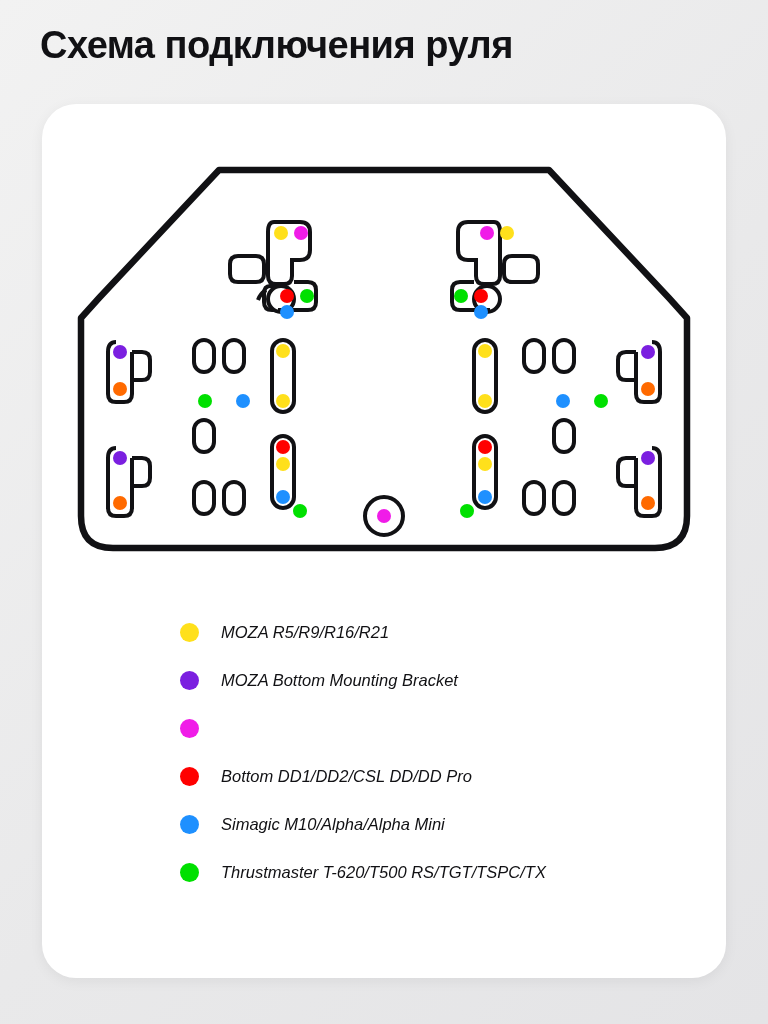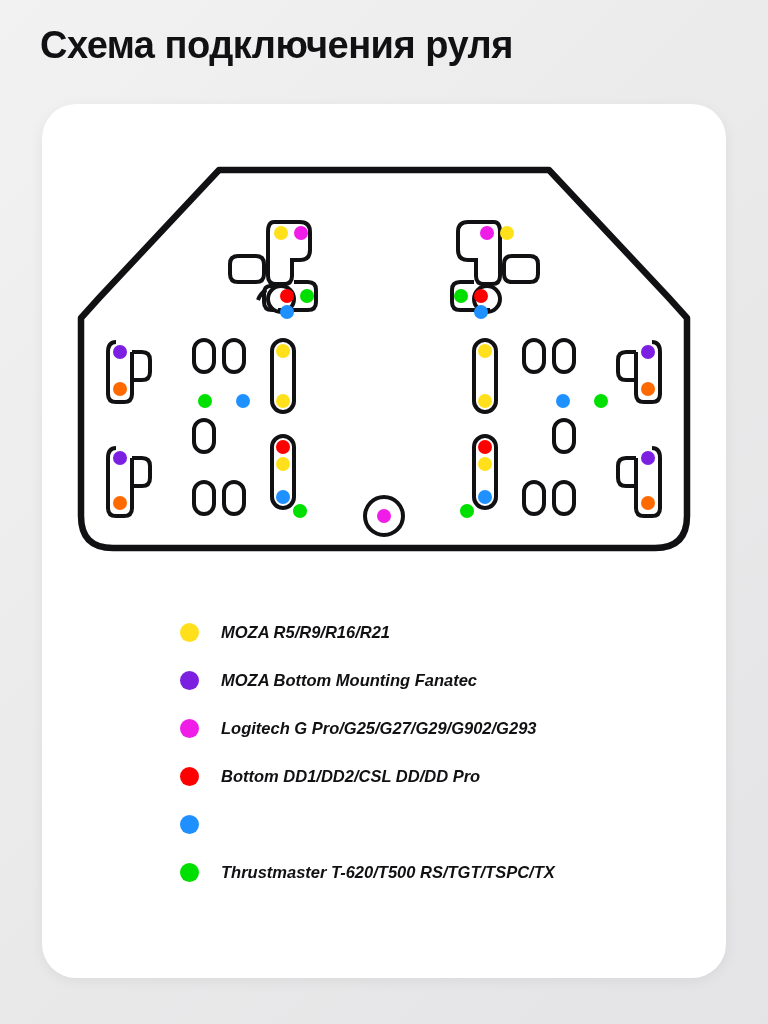--- a/index.html
+++ b/index.html
@@ -64,24 +64,24 @@
     flex: 0 0 auto;
     margin-right: 22px;
   }
   .legend-text {
     font-size: 16.5px;
     font-style: italic;
     color: #111114;
     white-space: nowrap;
   }
   .legend-text .brand {
-    font-weight: bold;
+    font-weight: normal;
   }
   .legend-text .models {
-    font-weight: bold;
+    font-weight: normal;
   }
 </style>
 </head>
 <body>
 
 <div class="page">
 
   <div class="title">Схема подключения руля</div>
 
   <div class="card"></div>
@@ -206,32 +206,32 @@
     </svg>
   </div>
 
   <div class="legend">
     <div class="legend-row">
       <span class="legend-dot" style="background:#FFE01B"></span>
       <span class="legend-text"><span class="brand">MOZA </span><span class="models">R5/R9/R16/R21</span></span>
     </div>
     <div class="legend-row">
       <span class="legend-dot" style="background:#7B1FE0"></span>
-      <span class="legend-text"><span class="brand">MOZA </span><span class="models">Bottom Mounting Fanatec</span></span>
+      <span class="legend-text"><span class="brand">MOZA </span><span class="models">Bottom Mounting Bracket</span></span>
     </div>
     <div class="legend-row">
       <span class="legend-dot" style="background:#F01CE8"></span>
-      <span class="legend-text"><span class="brand">Logitech </span><span class="models">G Pro/G25/G27/G29/G902/G293</span></span>
     </div>
     <div class="legend-row">
       <span class="legend-dot" style="background:#FF0000"></span>
       <span class="legend-text"><span class="brand">Bottom </span><span class="models">DD1/DD2/CSL DD/DD Pro</span></span>
     </div>
     <div class="legend-row">
       <span class="legend-dot" style="background:#1E90FF"></span>
+      <span class="legend-text"><span class="brand">Simagic </span><span class="models">M10/Alpha/Alpha Mini</span></span>
     </div>
     <div class="legend-row">
       <span class="legend-dot" style="background:#00E000"></span>
       <span class="legend-text"><span class="brand">Thrustmaster </span><span class="models">T-620/T500 RS/TGT/TSPC/TX</span></span>
     </div>
   </div>
 
 </div>
 
 </body></html>

